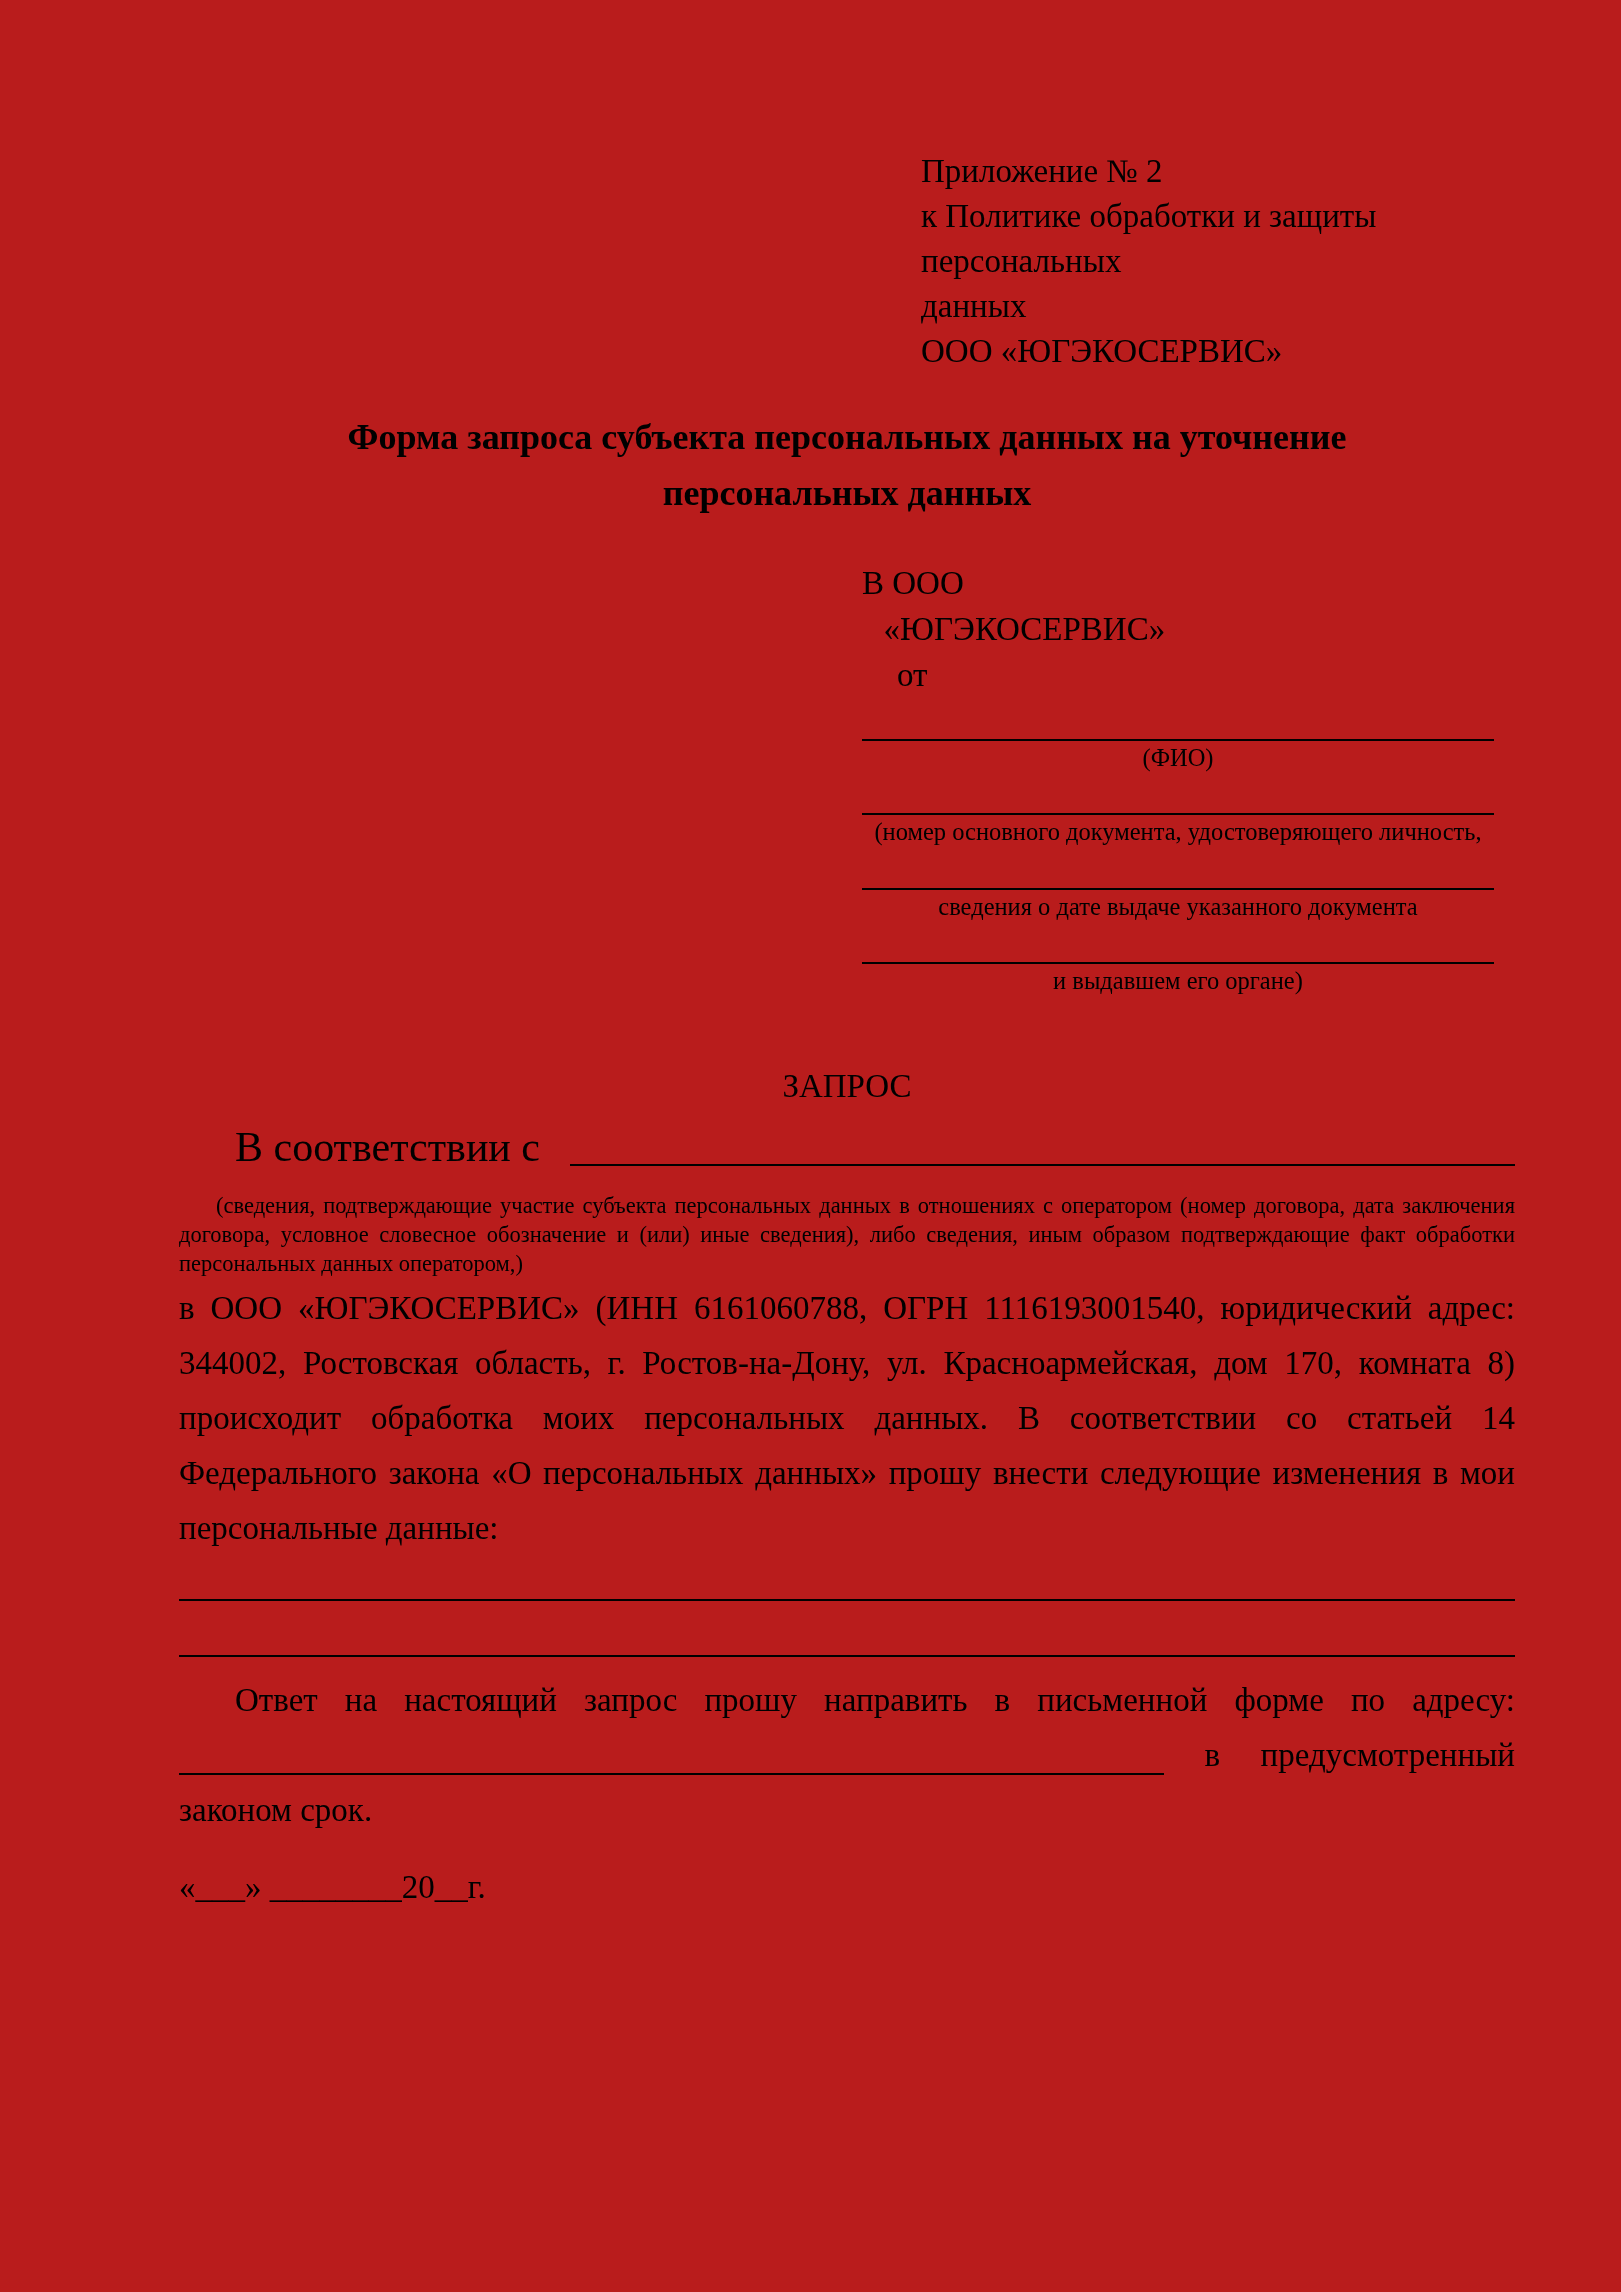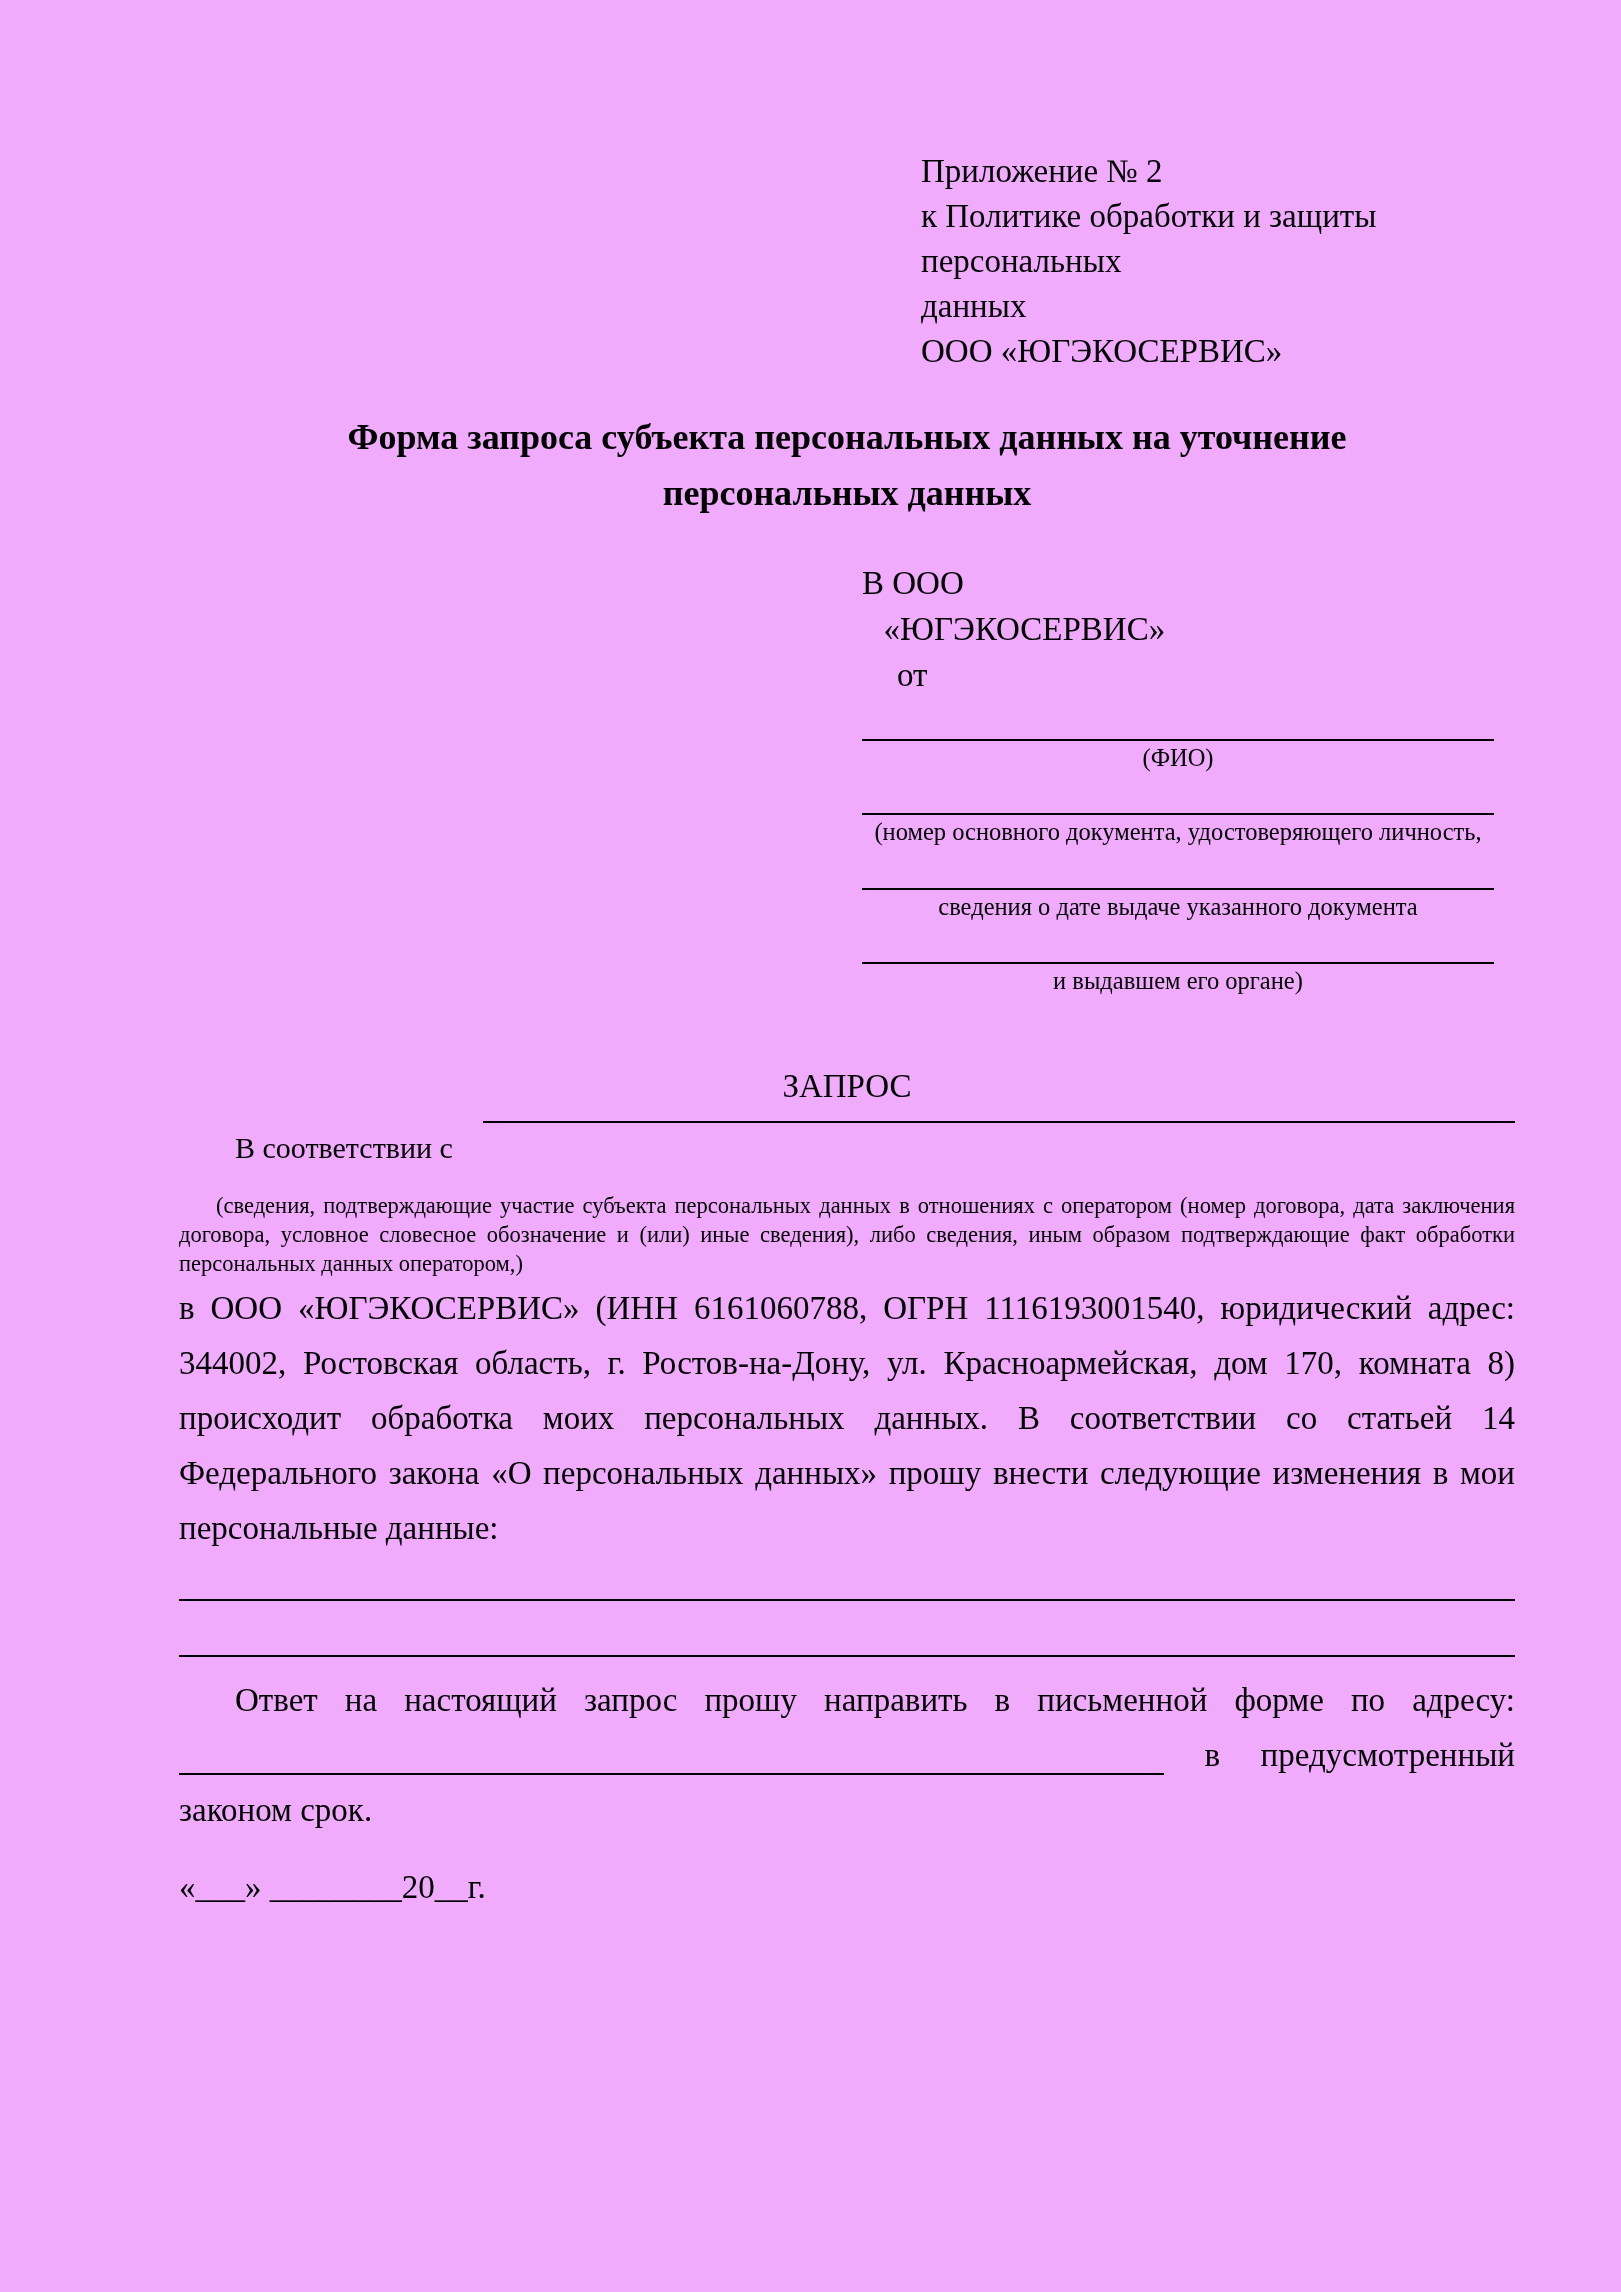--- a/index.html
+++ b/index.html
@@ -1,20 +1,20 @@
 <!DOCTYPE html>
 <html lang="ru"><head>
 <meta charset="utf-8">
 <style>
   html,body{margin:0;padding:0;background:#777;}
   .page{
     position:relative;
     width:1621px;height:2293px;
     margin:0 auto;
-    background:#f0abfc;
+    background:#b91c1c;
     color:#000;
     font-family:"Liberation Serif","DejaVu Serif",serif;
     overflow:hidden;
   }
   .content{
     position:absolute;
     left:179px; right:106px; top:0;
   }
   
   .header-block{
@@ -53,24 +53,24 @@
     margin-top:2px;
   }
   .request-heading{
     margin-top:69px;
     text-align:center;
     font-size:33px;
     line-height:45px;
   }
   .intro-row{
     display:flex;
-    align-items:flex-start;
+    align-items:flex-end;
     margin-top:11.8px;
     padding-left:56px;
-    font-size:30px;
+    font-size:42px;
     line-height:53px;
     white-space:nowrap;
     gap:20px;
   }
   .intro-row .fill-line{
     flex:1;
     border-bottom:2.9px solid #000;
     margin-left:9.8px;
     margin-bottom:7.8px;
   }

